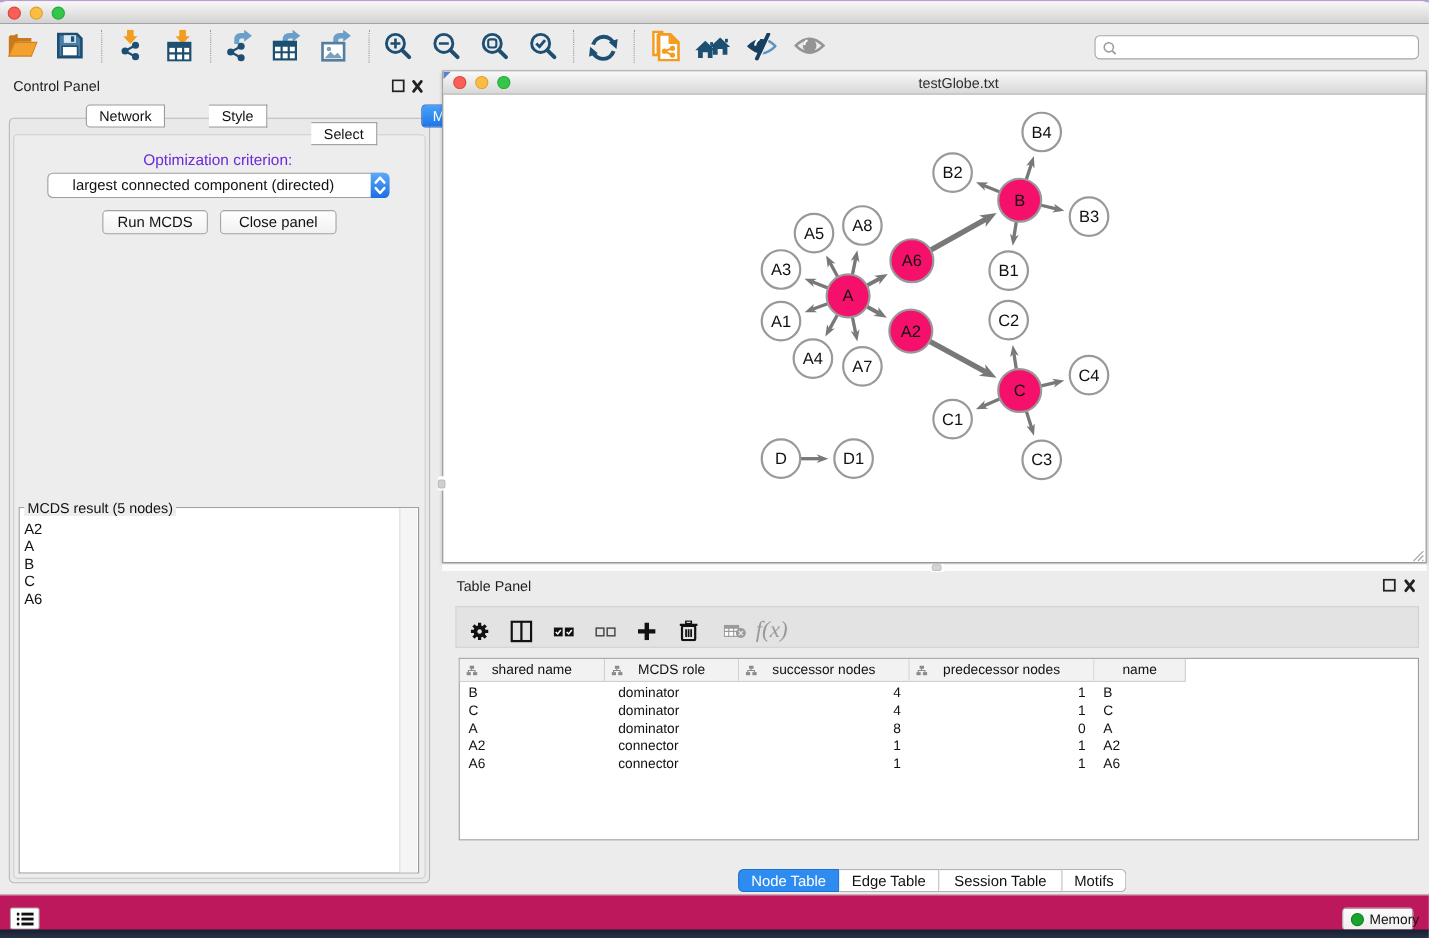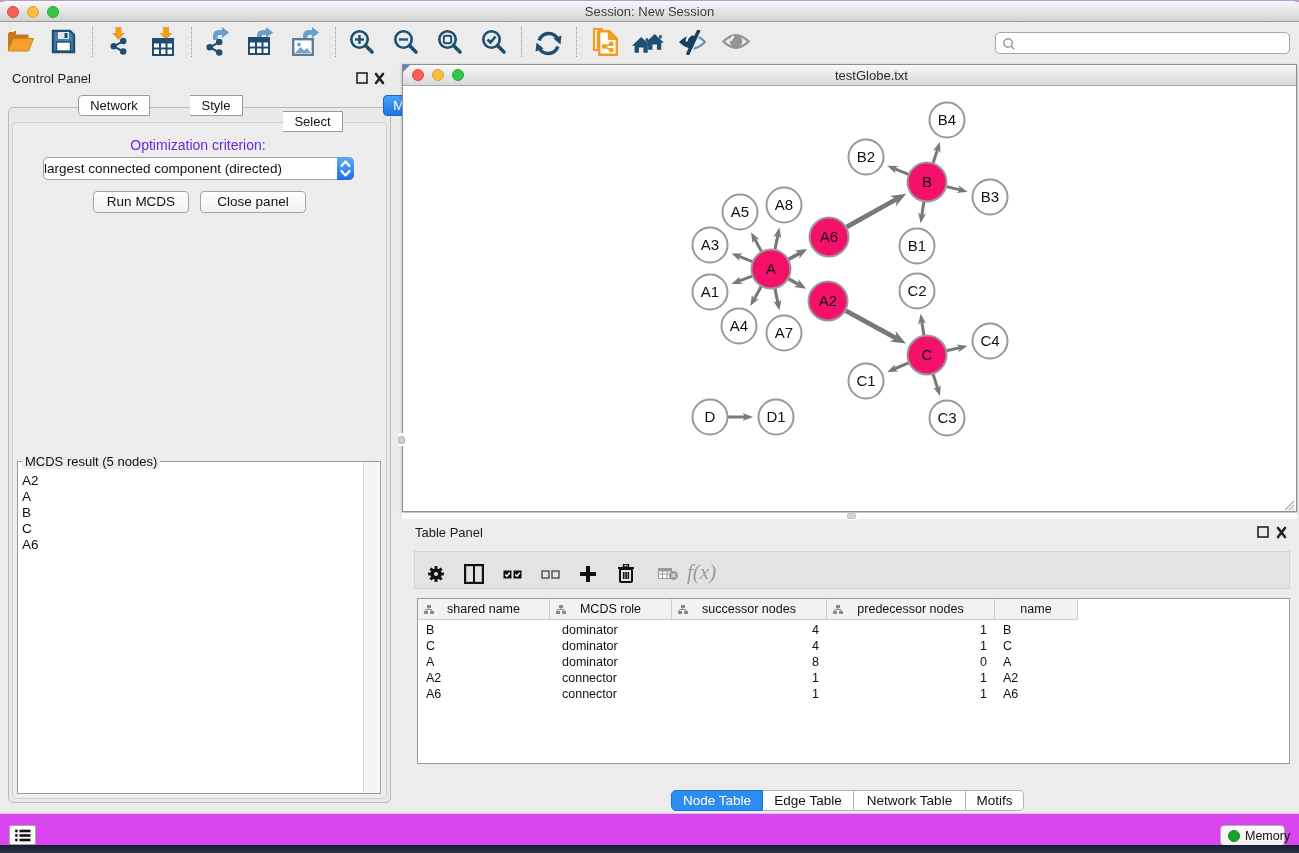--- a/index.html
+++ b/index.html
@@ -27,21 +27,21 @@
 #cp-title { left:12px; top:71px; font-size:13px; color:#1c1c1c; }
 .tabrow { position:absolute; display:flex;gap:40px; }
 .tab { height:21px; line-height:20px; font-size:13px; color:#111; background:#fff;
   border:1px solid #9b9b9b; border-left:none; padding:0; text-align:center; }
 .tab.first { border-left:1px solid #9b9b9b; border-radius:4px 0 0 4px; }
 .tab.last { border-radius:0 4px 4px 0; }
 .tab.sel { background:linear-gradient(#49a1f8,#1e76e9); color:#fff; border:1px solid #1b66cf; border-radius:4px; }
 #optlabel { left:0px; top:137px; width:396px; text-align:center; font-size:14px; color:#6d28d9; }
 #dropdown { left:43px; top:157px; width:311px; height:23px; background:#fff;
   border:1px solid #9f9f9f; border-radius:5px; font-size:13.5px; color:#111;
-  line-height:21px; padding-left:0; }
+  line-height:21px; padding-left:22px; }
 #ddcap { left:337px; top:157px; width:17px; height:23px; border-radius:0 5px 5px 0;
   background:linear-gradient(#5aabf9,#1d6ee6); }
 .btn { position:absolute; height:22px; background:linear-gradient(#ffffff,#f1f1f1);
   border:1px solid #a5a5a5; border-radius:4px; font-size:13.5px; color:#111;
   text-align:center; line-height:20px; }
 #fieldset { left:17px; top:454px; width:364px; height:345px; }
 #fs-border { position:absolute; left:0; top:7px; width:364px; height:333px; border:1px solid #9a9a9a; }
 #fs-legend { position:absolute; left:5px; top:0px; background:#ededed; padding:0 3px; font-size:13px; color:#111; }
 #fs-white { position:absolute; left:1px; top:8px; width:362px; height:331px; background:#fff; }
 #fs-scroll { position:absolute; left:346px; top:8px; width:16px; height:331px; background:#f5f5f5; border-left:1px solid #ddd; }
@@ -56,33 +56,32 @@
 #tp-title { left:415px; top:525px; font-size:13px; color:#1c1c1c; }
 #tp-toolbar { left:414px; top:551px; width:876px; height:38px; background:#e3e3e3; border:1px solid #d2d2d2; }
 #tbl { left:417px; top:598px; width:873px; height:166px; background:#fff; border:1px solid #9c9c9c; }
 .th { position:absolute; top:0; height:21px; background:#f2f2f2; border-right:1px solid #cfcfcf;
   border-bottom:1px solid #cfcfcf; font-size:12.5px; color:#111; text-align:center; line-height:20px; }
 .td { position:absolute; font-size:12.5px; color:#111; }
 .tabrow2 { position:absolute; display:flex; }
 .tab2 { height:21px; line-height:20px; font-size:13.5px; color:#111; background:#fff;
   border:1px solid #b2b2b2; border-left:none; text-align:center; }
 
-#statusbar { left:0; top:813px; width:1299px; height:33px; background:#d946ef; border-top:1px solid #cdcdcd; }
+#statusbar { left:0; top:813px; width:1299px; height:33px; background:#be185d; border-top:1px solid #cdcdcd; }
 #memory { position:absolute; left:1220px; top:11px; width:65px; height:21px;
   background:linear-gradient(#fbfbfb,#efefef); border:1px solid #b1b1b1; border-radius:4px; }
 #darkstrip { left:0; top:845px; width:1299px; height:8px; background:linear-gradient(#161f31,#2b3446); }
 .wicon { position:absolute; }
 </style></head>
 <body>
 <div class="abs" id="purpletop"></div>
 <div class="abs" id="titlebar">
   <div class="light" style="left:7px;background:#f75f58;border:1px solid #e0443e;"></div>
   <div class="light" style="left:27px;background:#fbbd41;border:1px solid #e0a130;"></div>
   <div class="light" style="left:47px;background:#35c649;border:1px solid #24a939;"></div>
-  <div class="title">Session: New Session</div>
 </div>
 <div class="abs" id="toolbar">
   <svg class="ticon" style="left:7px;top:7px" width="28" height="24" viewBox="0 0 28 24">
 <path d="M1 4 L1 22 L9 22 L9 2 L7.5 2 L5.5 4 Z" fill="#c8791c"></path>
 <path d="M2 3 L7.5 3 L9.5 5.5 L21.5 5.5 L21.5 9 L2 9 Z" fill="#c8791c"></path>
 <path d="M1 22 L6.5 9.5 L26.5 9.5 L21.5 22 Z" fill="#f3a031" stroke="#d0841f" stroke-width="1"></path>
 </svg>
   <svg class="ticon" style="left:51px;top:7px" width="25" height="25" viewBox="0 0 25 25">
       <path d="M2 2 L19 2 L23 6 L23 23 L2 23 Z" fill="#4b7ea3" stroke="#1d4f72" stroke-width="2.4"></path>
 <rect x="7" y="3" width="11" height="7" fill="#dce8f0"></rect>
@@ -487,21 +486,21 @@
 <div class="td" style="left:585px;top:72px;">A2</div>
 <div class="td" style="left:8px;top:88px;">A6</div>
 <div class="td" style="left:144px;top:88px;">connector</div>
 <div class="td" style="left:254px;top:88px;width:147px;text-align:right;">1</div>
 <div class="td" style="left:409px;top:88px;width:160px;text-align:right;">1</div>
 <div class="td" style="left:585px;top:88px;">A6</div>
 </div>
 <div class="tabrow2" style="left:671px;top:790px;">
   <div class="tab2" style="width:92px;background:#2e8cf0;color:#fff;border:1px solid #1d6fd0;border-radius:5px 0 0 5px;">Node Table</div>
   <div class="tab2" style="width:91px;">Edge Table</div>
-  <div class="tab2" style="width:112px;">Network Table</div>
+  <div class="tab2" style="width:112px;">Session Table</div>
   <div class="tab2" style="width:58px;border-radius:0 5px 5px 0;">Motifs</div>
 </div>
 
 <div class="abs" id="statusbar">
   <div style="position:absolute;left:9px;top:11px;width:27px;height:20px;background:#fdfdfd;border:1px solid #a9a9a9;border-radius:2px;">
     <svg width="16" height="13" viewBox="0 0 16 13" style="position:absolute;left:5px;top:3px;">
       <circle cx="1.4" cy="2" r="1.4" fill="#111"></circle>
         <rect x="4.5" y="0.7" width="11" height="2.6" fill="#111"></rect>
       <circle cx="1.4" cy="6.5" r="1.4" fill="#111"></circle>
         <rect x="4.5" y="5.2" width="11" height="2.6" fill="#111"></rect>

